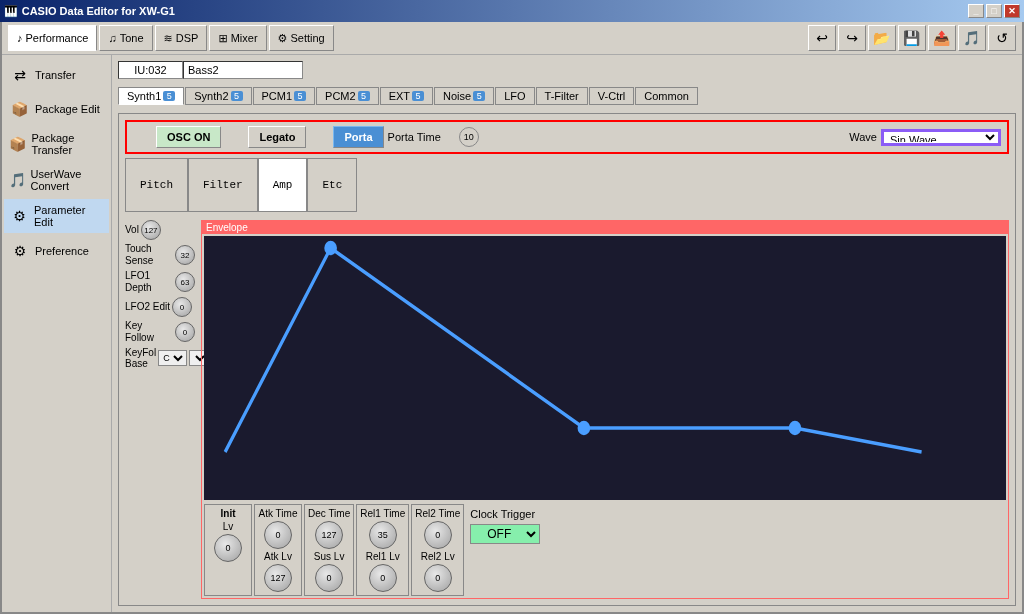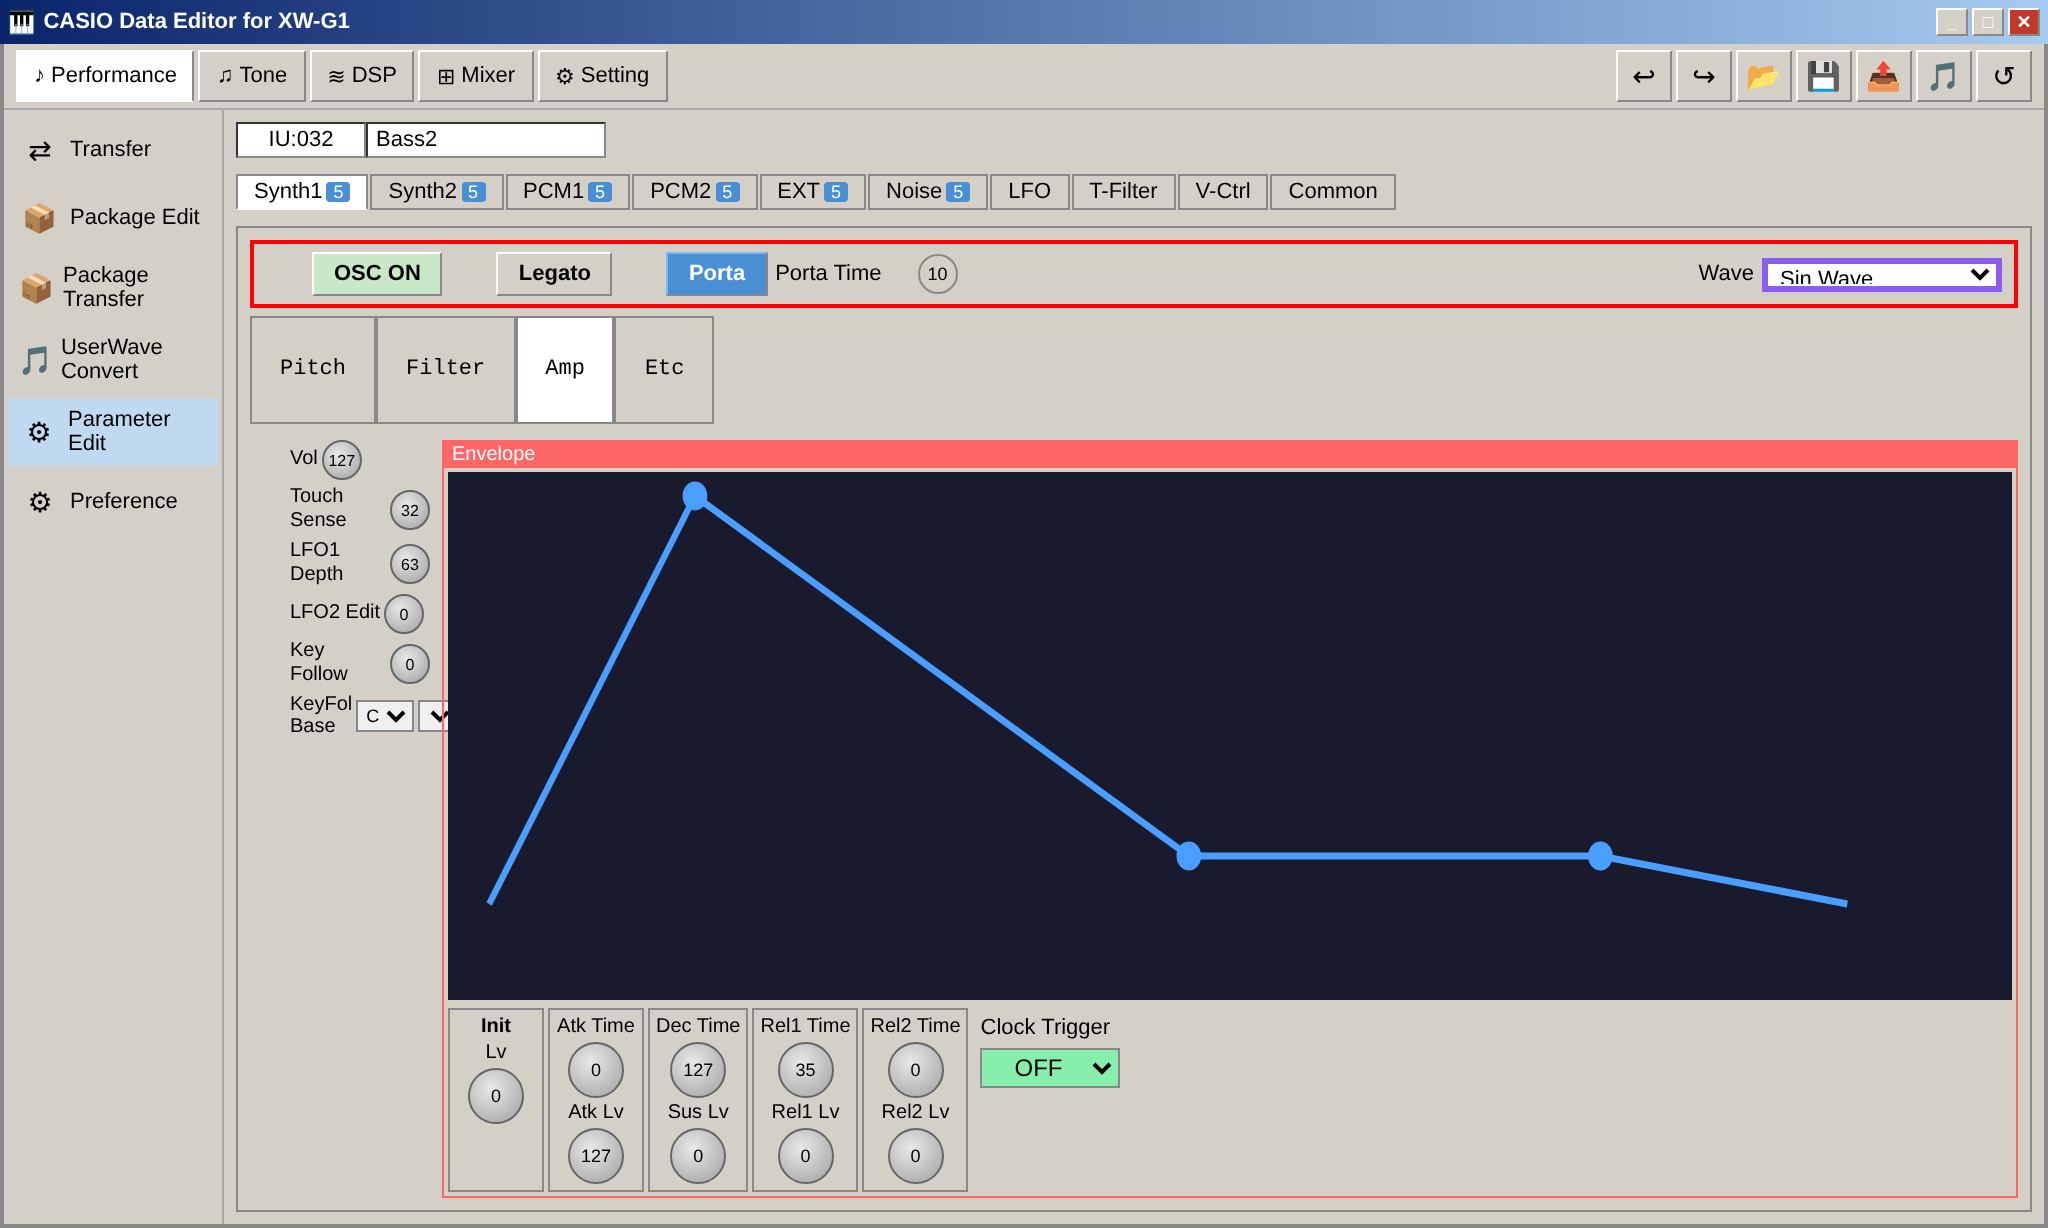--- a/index.html
+++ b/index.html
@@ -278,21 +278,20 @@
     }
     .sub-tab.active {
       background: #fff;
     }
 
     
     .amp-content {
       display: flex;
       gap: 6px;
       flex: 1;
-      margin-left: 20px;
     }
 
     
     .left-controls {
       display: flex;
       flex-direction: column;
       gap: 3px;
       width: 70px;
     }
     .control-row {

